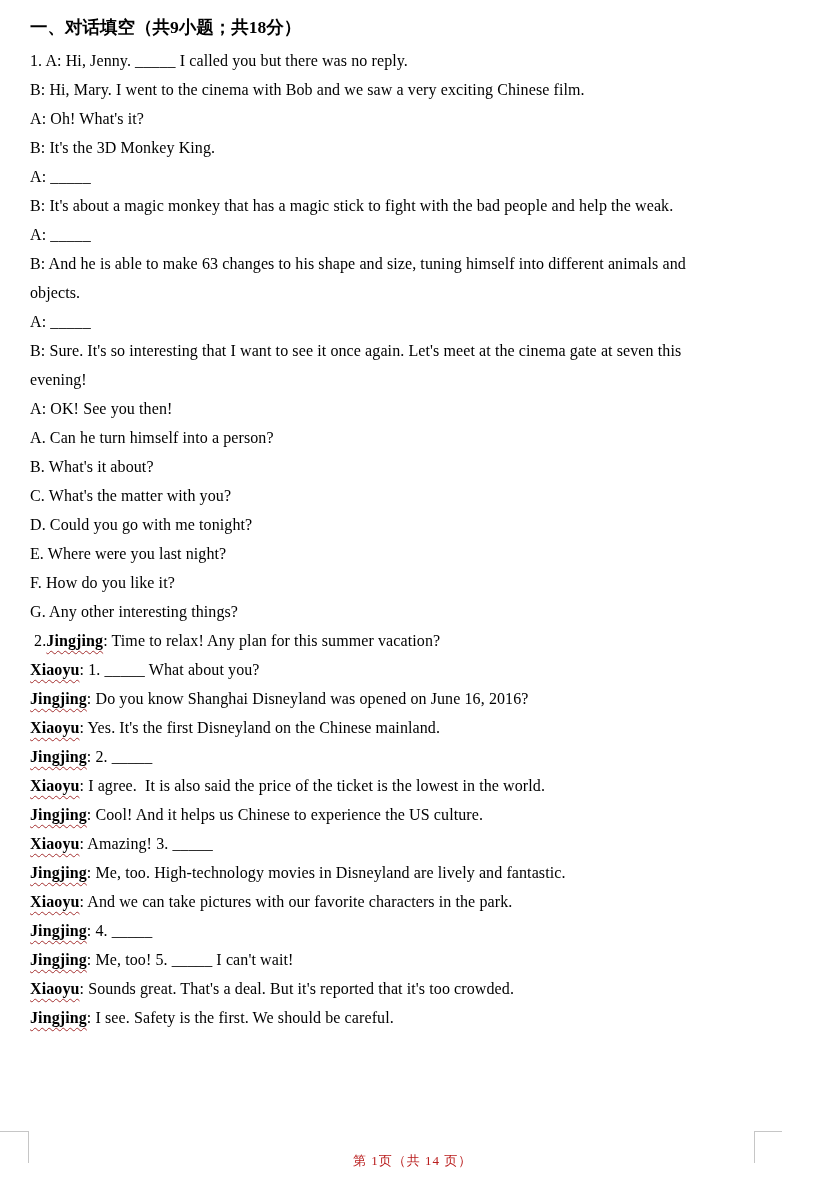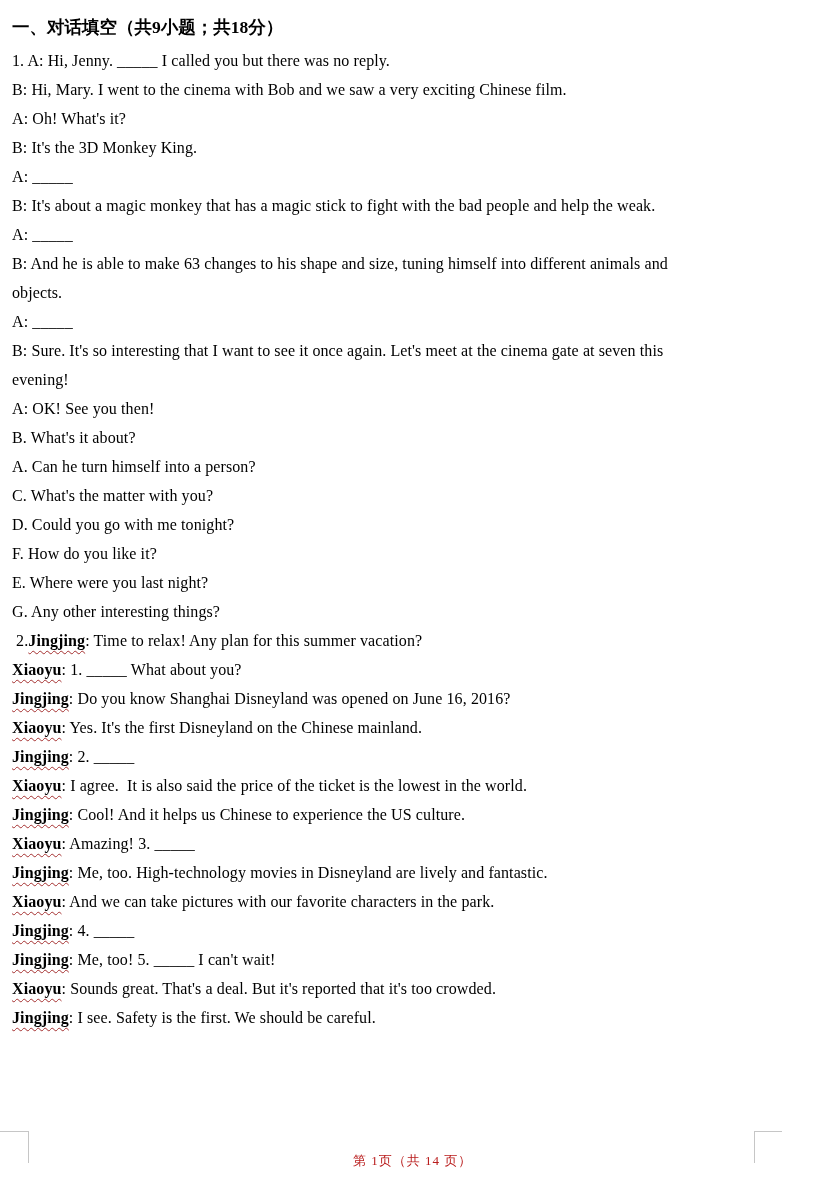--- a/index.html
+++ b/index.html
@@ -8,21 +8,21 @@
     height: 1201px;
     background: #ffffff;
     position: relative;
     font-family: "Liberation Serif", "DejaVu Serif", serif;
     color: #000;
     overflow: hidden;
   }
   .content {
     position: absolute;
     top: 14px;
-    left: 12px;
+    left: 30px;
     right: 22px;
   }
   .doc-title {
     font-size: 17.5px;
     font-weight: bold;
     line-height: 27px;
     margin: 0 0 5px 0;
     font-family: "Liberation Serif", "DejaVu Sans", serif;
   }
   .line {
@@ -85,26 +85,26 @@
     <div class="line">A: _____</div>
     <div class="line">B: And he is able to make 63 changes to his shape and size, tuning himself into different animals and</div>
     <div class="line">objects.</div>
     <div class="line">A: _____</div>
     <div class="line">B: Sure. It's so interesting that I want to see it once again. Let's meet at the cinema gate at seven this</div>
     <div class="line">evening!</div>
     <div class="line">A: OK! See you then!</div>
   </div>
 
   <div>
+    <div class="line">A. Can he turn himself into a person?</div>
     <div class="line">B. What's it about?</div>
-    <div class="line">A. Can he turn himself into a person?</div>
     <div class="line">C. What's the matter with you?</div>
     <div class="line">D. Could you go with me tonight?</div>
+    <div class="line">E. Where were you last night?</div>
     <div class="line">F. How do you like it?</div>
-    <div class="line">E. Where were you last night?</div>
     <div class="line">G. Any other interesting things?</div>
   </div>
 
   <div>
     <div class="line"><span> 2.</span><span class="sp">Jingjing</span><span>: Time to relax! Any plan for this summer vacation?</span></div>
     <div class="line"><span></span><span class="sp">Xiaoyu</span><span>: 1. _____ What about you?</span></div>
     <div class="line"><span></span><span class="sp">Jingjing</span><span>: Do you know Shanghai Disneyland was opened on June 16, 2016?</span></div>
     <div class="line"><span></span><span class="sp">Xiaoyu</span><span>: Yes. It's the first Disneyland on the Chinese mainland.</span></div>
     <div class="line"><span></span><span class="sp">Jingjing</span><span>: 2. _____</span></div>
     <div class="line"><span></span><span class="sp">Xiaoyu</span><span>: I agree.  It is also said the price of the ticket is the lowest in the world.</span></div>

